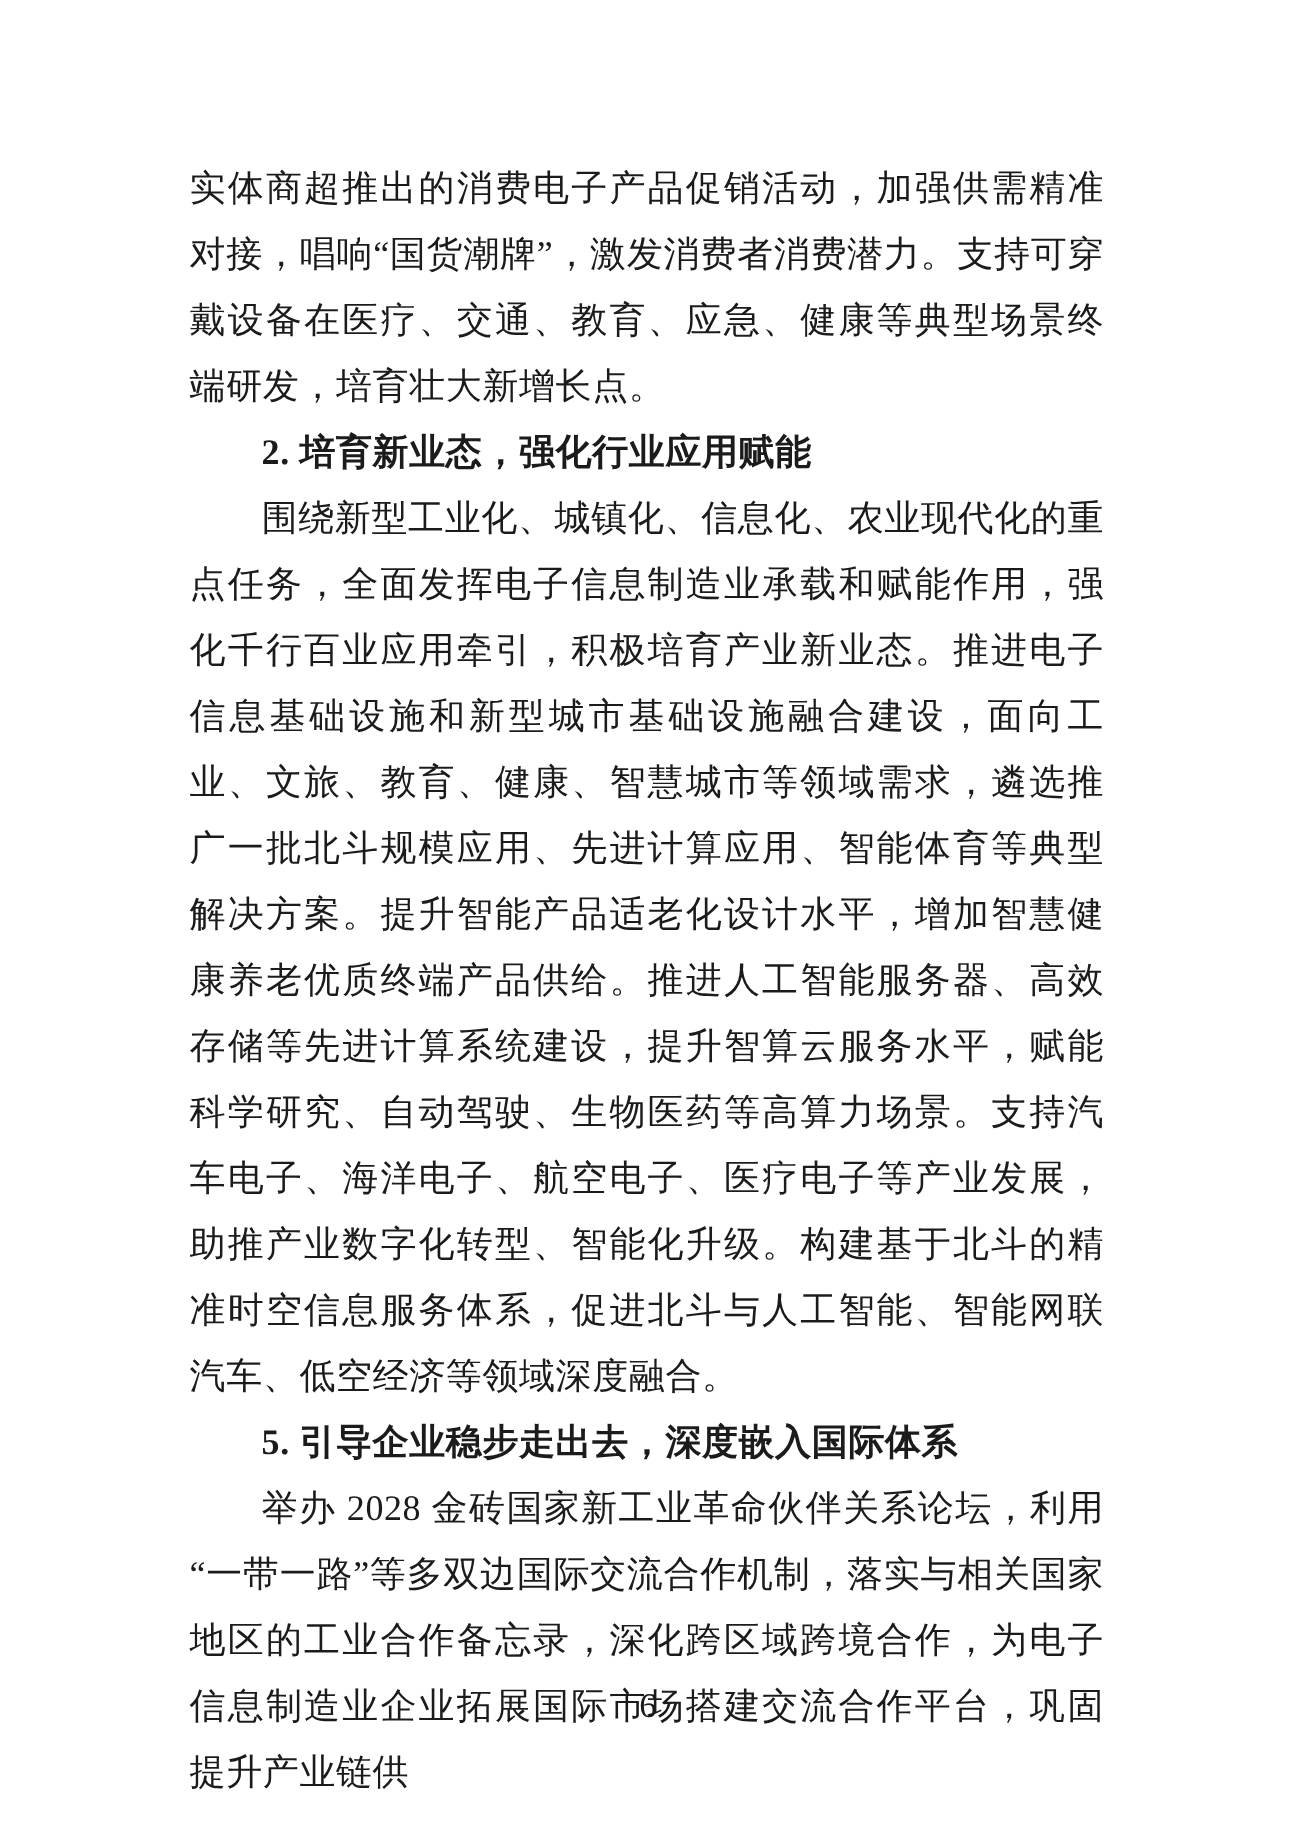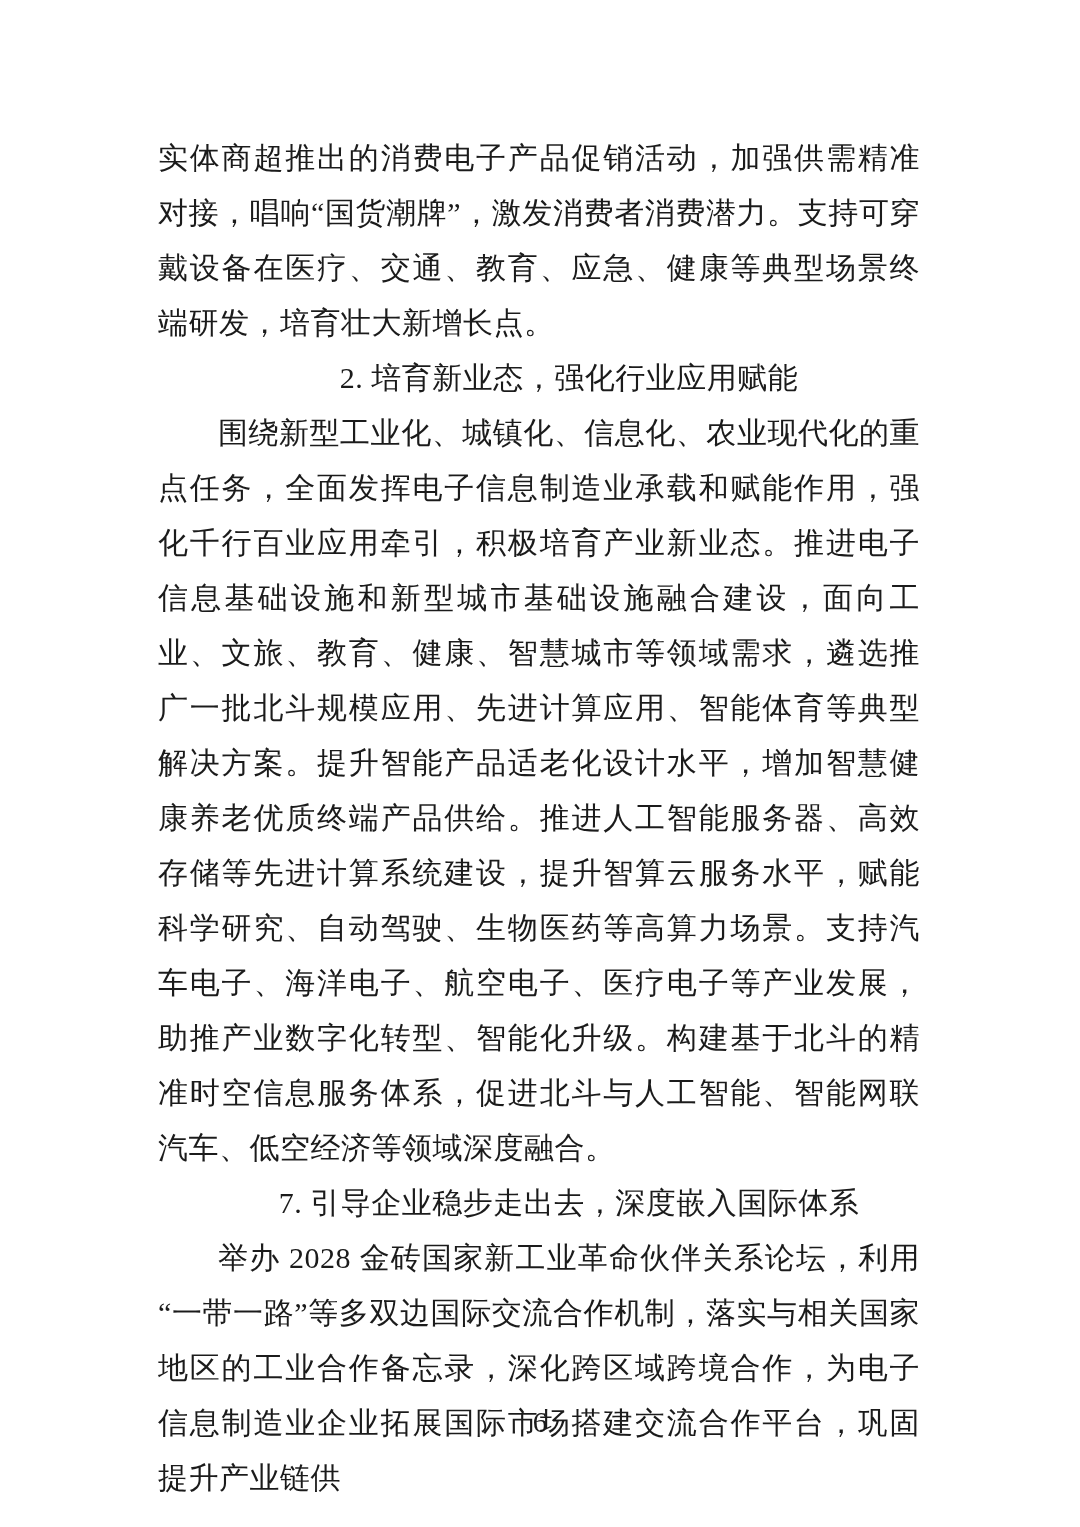--- a/index.html
+++ b/index.html
@@ -25,22 +25,22 @@
   .content p {
     margin: 0;
     font-size: 30px;
     line-height: 55px;
     text-align: justify;
     text-justify: inter-ideograph;
     letter-spacing: 0.5px;
     word-break: break-all;
   }
   .content p.heading {
-    font-weight: normal;
-    text-align: center;
+    font-weight: bold;
+    text-align: left;
   }
   .content p.indent {
     text-indent: 2em;
   }
   .page-number {
     position: absolute;
     top: 1402px;
     left: 0;
     width: 100%;
     text-align: center;
@@ -50,17 +50,17 @@
   }
 </style>
 </head>
 <body>
 
 <div class="page">
   <div class="content" id="doc-content">
       <p class="paragraph">实体商超推出的消费电子产品促销活动，加强供需精准对接，唱响“国货潮牌”，激发消费者消费潜力。支持可穿戴设备在医疗、交通、教育、应急、健康等典型场景终端研发，培育壮大新增长点。</p>
       <p class="heading indent">2. 培育新业态，强化行业应用赋能</p>
       <p class="paragraph indent">围绕新型工业化、城镇化、信息化、农业现代化的重点任务，全面发挥电子信息制造业承载和赋能作用，强化千行百业应用牵引，积极培育产业新业态。推进电子信息基础设施和新型城市基础设施融合建设，面向工业、文旅、教育、健康、智慧城市等领域需求，遴选推广一批北斗规模应用、先进计算应用、智能体育等典型解决方案。提升智能产品适老化设计水平，增加智慧健康养老优质终端产品供给。推进人工智能服务器、高效存储等先进计算系统建设，提升智算云服务水平，赋能科学研究、自动驾驶、生物医药等高算力场景。支持汽车电子、海洋电子、航空电子、医疗电子等产业发展，助推产业数字化转型、智能化升级。构建基于北斗的精准时空信息服务体系，促进北斗与人工智能、智能网联汽车、低空经济等领域深度融合。</p>
-      <p class="heading indent">7. 引导企业稳步走出去，深度嵌入国际体系</p>
+      <p class="heading indent">5. 引导企业稳步走出去，深度嵌入国际体系</p>
       <p class="paragraph indent">举办 2028 金砖国家新工业革命伙伴关系论坛，利用“一带一路”等多双边国际交流合作机制，落实与相关国家地区的工业合作备忘录，深化跨区域跨境合作，为电子信息制造业企业拓展国际市场搭建交流合作平台，巩固提升产业链供</p>
     </div>
   <div class="page-number">6</div>
 </div>
 
 </body></html>

